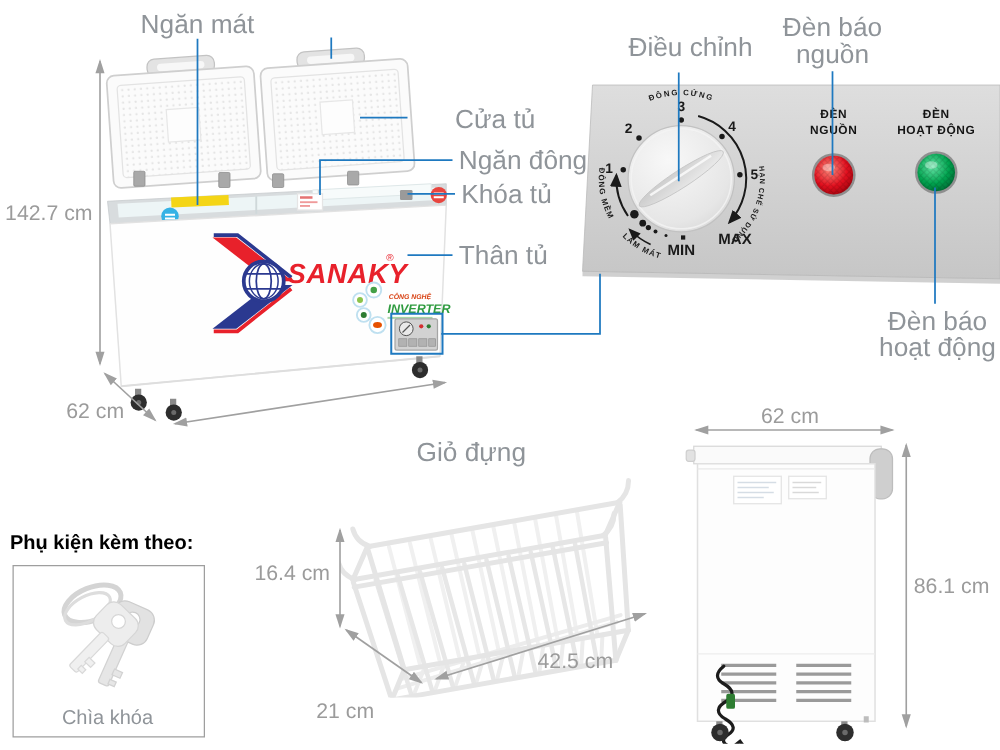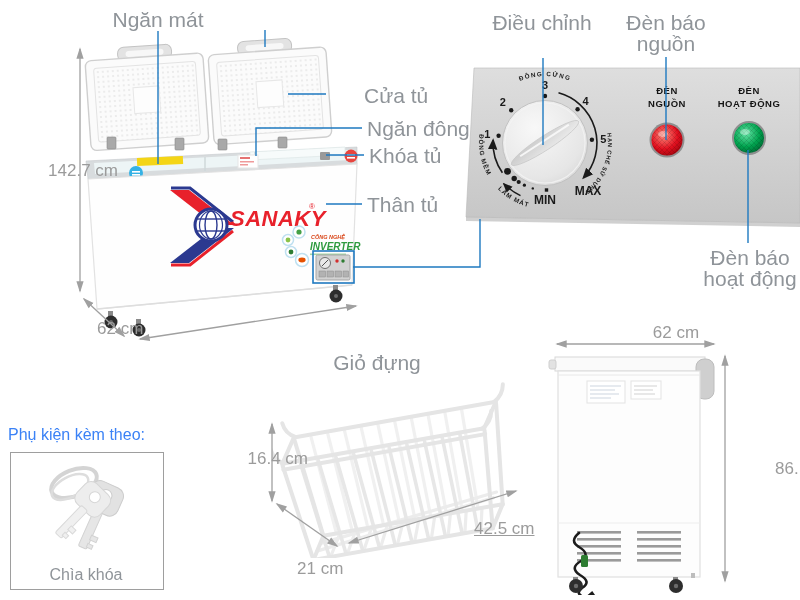--- a/index.html
+++ b/index.html
@@ -1,22 +1,22 @@
 <!DOCTYPE html>
 <html><head>
 <meta charset="utf-8">
 <style>
   html,body{margin:0;padding:0;background:#fff;}
   #stage{position:relative;width:800px;height:600px;background:#fff;overflow:hidden;
          font-family:"Liberation Sans",sans-serif;}
   .abs{position:absolute;}
   .lbl{position:absolute;font-size:21px;color:#8f9499;line-height:21px;white-space:nowrap;}
   .lbl.center{text-align:center;}
-  .dim{position:absolute;font-size:17px;color:#9b9b9b;white-space:nowrap;padding-left:44px;}
-  .acc-title{position:absolute;font-size:16px;color:#3b82f6;}
+  .dim{position:absolute;font-size:17px;color:#9b9b9b;white-space:nowrap;}
+  .acc-title{position:absolute;font-size:16px;color:#000000;font-weight:bold;}
   .acc-box{position:absolute;left:10px;top:452px;width:152px;height:136px;
            border:1.5px solid #9e9e9e;background:#fff;}
   svg{display:block;}
 </style>
 </head>
 <body>
 
 <div id="stage">
 
   <svg class="abs" style="left:75px;top:35px;" width="295" height="310" viewBox="0 0 295 310">
@@ -407,39 +407,39 @@
       <line x1="725" y1="356" x2="725" y2="581"></line>
     </g>
   </svg>
 
   <div class="lbl center" style="left:108px;top:9px;width:100px;">Ngăn mát</div>
   <div class="lbl" style="left:332px;top:85px;margin-left:32px;">Cửa tủ</div>
   <div class="lbl" style="left:367px;top:118px;">Ngăn đông</div>
   <div class="lbl" style="left:369px;top:145px;">Khóa tủ</div>
   <div class="lbl" style="left:367px;top:194px;">Thân tủ</div>
 
-  <div class="lbl center" style="left:482px;top:12px;width:120px;">
+  <div class="lbl center" style="left:482px;top:28px;width:120px;text-align:right;">
     <div>Điều chỉnh</div>
   </div>
   <div class="lbl center" style="left:616px;top:12px;width:100px;">
     <div>Đèn báo</div>
     <div>nguồn</div>
   </div>
   <div class="lbl center" style="left:695px;top:247px;width:110px;">
     <div>Đèn báo</div>
     <div>hoạt động</div>
   </div>
 
   <div class="dim right" style="left:0px;top:161px;width:74px;text-align:right;">142.7 cm</div>
   <div class="dim" style="left:53px;top:319px;">62 cm</div>
 
   <div class="lbl center" style="left:327px;top:352px;width:100px;">Giỏ đựng</div>
   <div class="dim" style="left:196px;top:449px;width:68px;text-align:right;">16.4 cm</div>
   <div class="dim" style="left:253px;top:521px;margin-top:38px;">21 cm</div>
-  <div class="dim" style="left:430px;top:519px;text-decoration:underline;">42.5 cm</div>
+  <div class="dim" style="left:430px;top:519px;">42.5 cm</div>
 
   <div class="dim" style="left:582px;top:323px;width:100px;text-align:center;">62 cm</div>
   <div class="dim" style="left:731px;top:459px;">86.1 cm</div>
 
   <div class="acc-title" style="left:8px;top:426px;">Phụ kiện kèm theo:</div>
   <div class="lbl center" style="left:10px;top:564px;width:152px;font-size:16px;">Chìa khóa</div>
 
 </div>
 
 </body></html>

